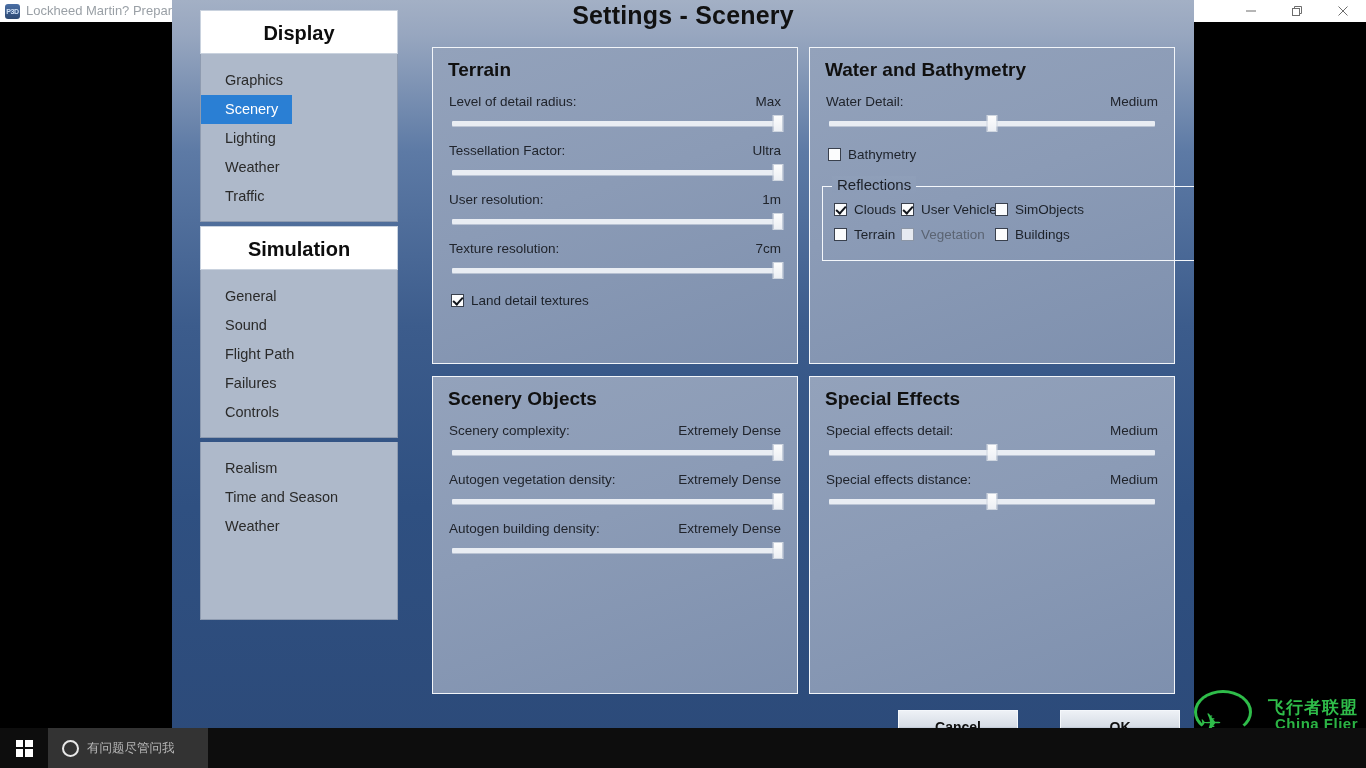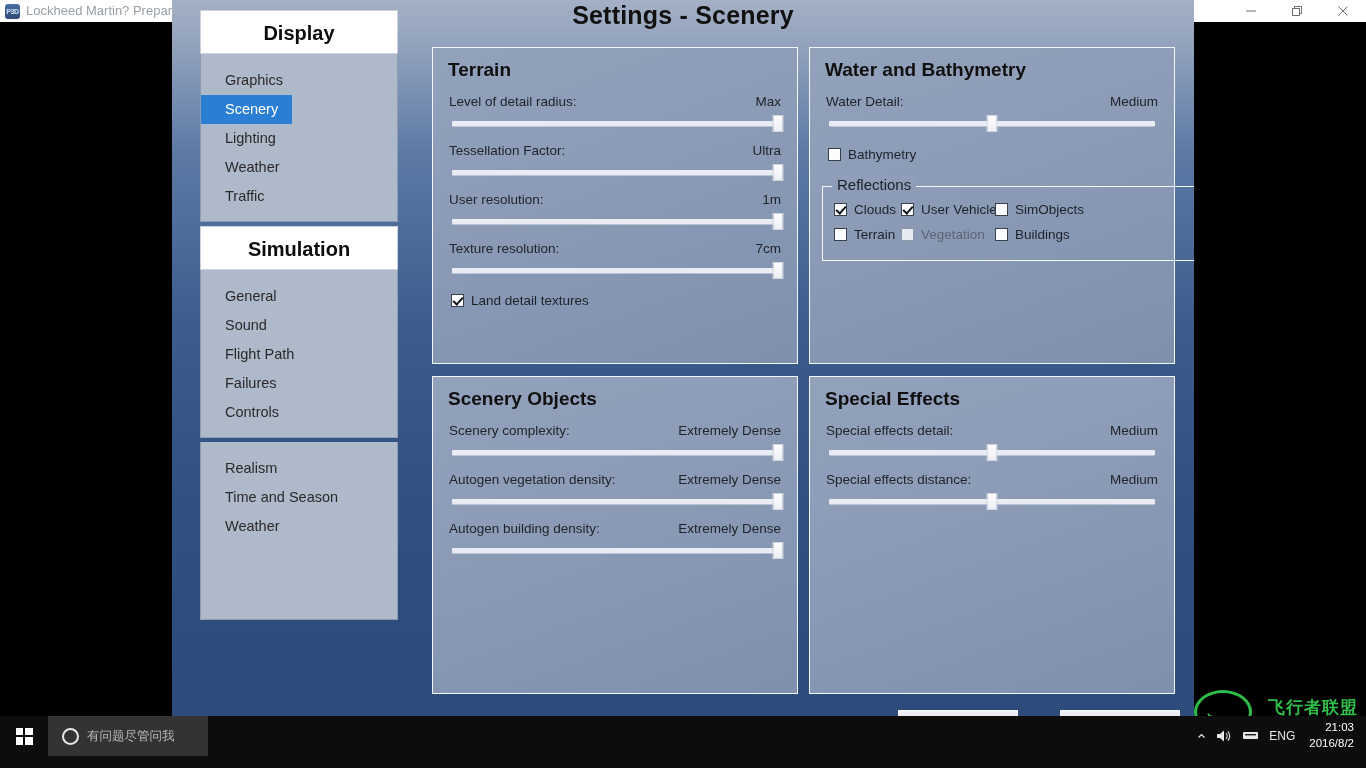--- a/index.html
+++ b/index.html
@@ -143,21 +143,21 @@
     position: absolute; width: 120px; height: 34px;
     background: linear-gradient(180deg,#eef1f6 0%, #d7dde6 48%, #c4ccd9 52%, #dde2ea 100%);
     border: 1px solid #f4f7fb;
     font-size: 14px; font-weight: bold; color: #0e0e0e;
     display: flex; align-items: center; justify-content: center;
     cursor: default;
   }
 
   
   .taskbar {
-    position: absolute; left: 0; bottom: 0; width: 1366px; height: 52px;
+    position: absolute; left: 0; bottom: 0; width: 1366px; height: 40px;
     background: #0d0d0d;
     padding-left: 43px;
   }
   .start-btn {
     position: absolute; left: 0; top: 0; width: 48px; height: 40px;
     display: flex; align-items: center; justify-content: center;
   }
   .win-logo { width: 17px; height: 17px; display: grid;
     grid-template-columns: 1fr 1fr; grid-template-rows: 1fr 1fr; gap: 2px; }
   .win-logo i { background: #ffffff; display: block; }
@@ -450,40 +450,15 @@
           <i></i>
           <i></i>
           <i></i>
       </div>
     </div>
     <div class="search-pill">
       <div class="cortana-ring"></div>
       <div class="search-text">有问题尽管问我</div>
     </div>
 
-    <div class="tray">
-      <div class="tray-item">
-        <svg width="9" height="9" viewBox="0 0 9 9">
-            <polyline points="1.5,5.5 4.5,2.5 7.5,5.5" fill="none" stroke="#e8e8e8" stroke-width="1.2"></polyline>
-          </svg>
-      </div>
-      <div class="tray-item">
-        <svg width="16" height="14" viewBox="0 0 16 14">
-          <polygon points="1,5 4,5 8,1.5 8,12.5 4,9 1,9" fill="#e8e8e8"></polygon>
-          <path d="M10,4.2 A4,4 0 0 1 10,9.8" fill="none" stroke="#e8e8e8" stroke-width="1.1"></path>
-          <path d="M11.8,2.4 A6.6,6.6 0 0 1 11.8,11.6" fill="none" stroke="#e8e8e8" stroke-width="1.1"></path>
-        </svg>
-      </div>
-      <div class="tray-item">
-        <svg width="17" height="14" viewBox="0 0 17 14">
-          <rect x="1" y="3" width="15" height="7" rx="1" fill="#e8e8e8"></rect>
-          <rect x="3" y="5" width="11" height="1.4" fill="#1a1a1a"></rect>
-        </svg>
-      </div>
-      <div class="tray-item">ENG</div>
-      <div class="clock">
-        <div>21:03</div>
-        <div>2016/8/2</div>
-      </div>
-    </div>
   </div>
 
 </div>
 
 </body></html>

